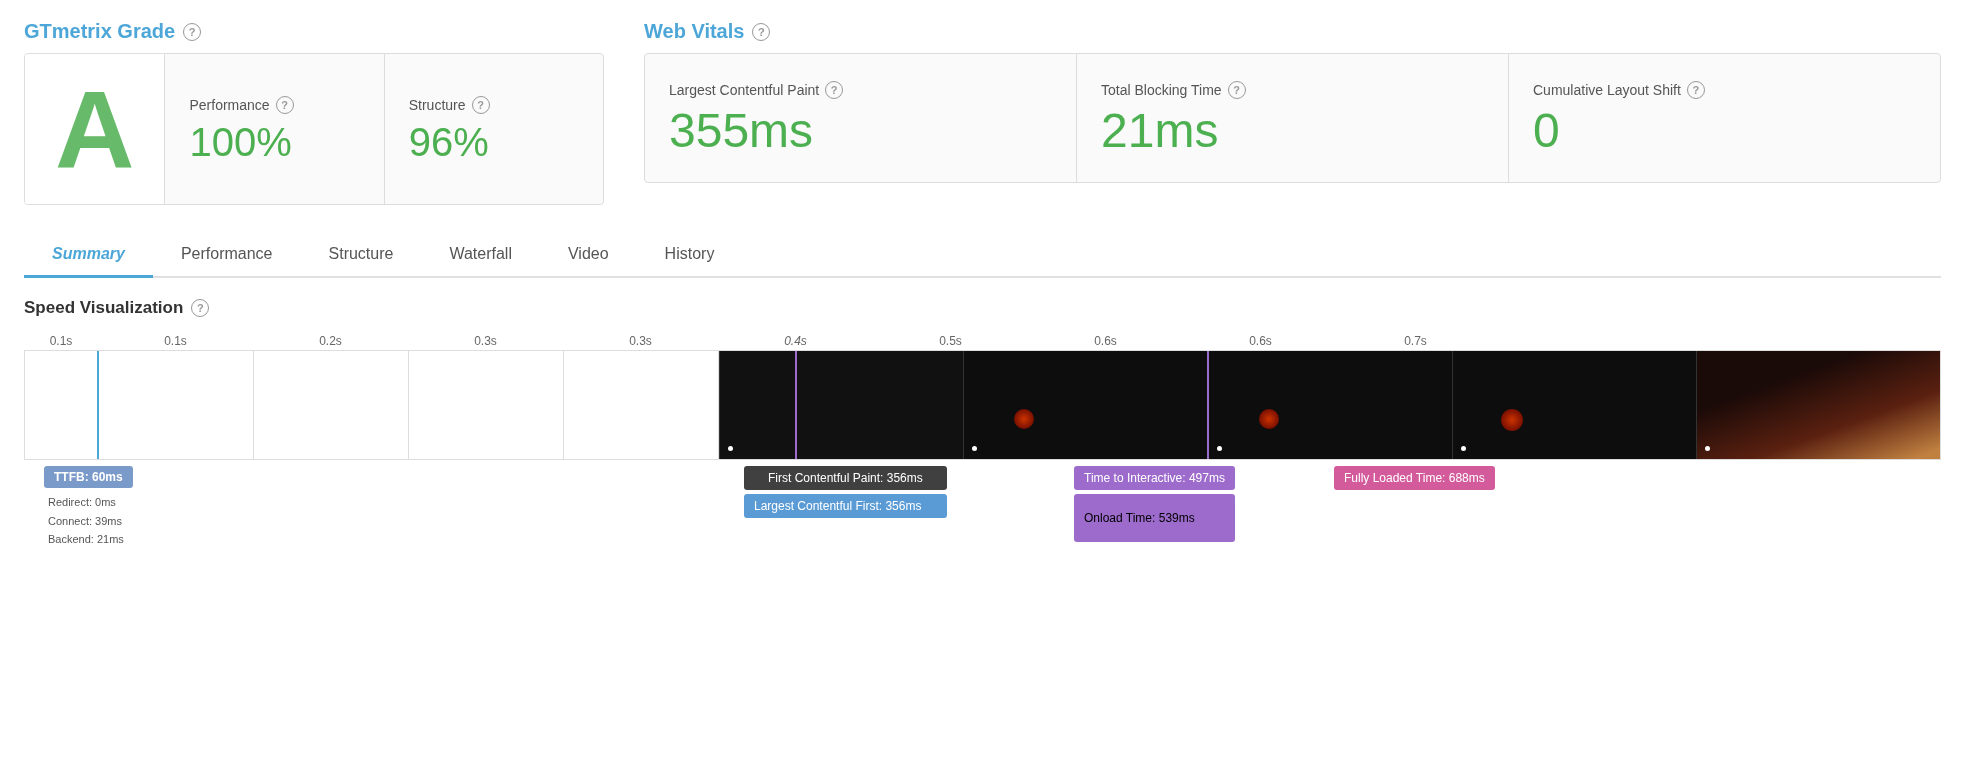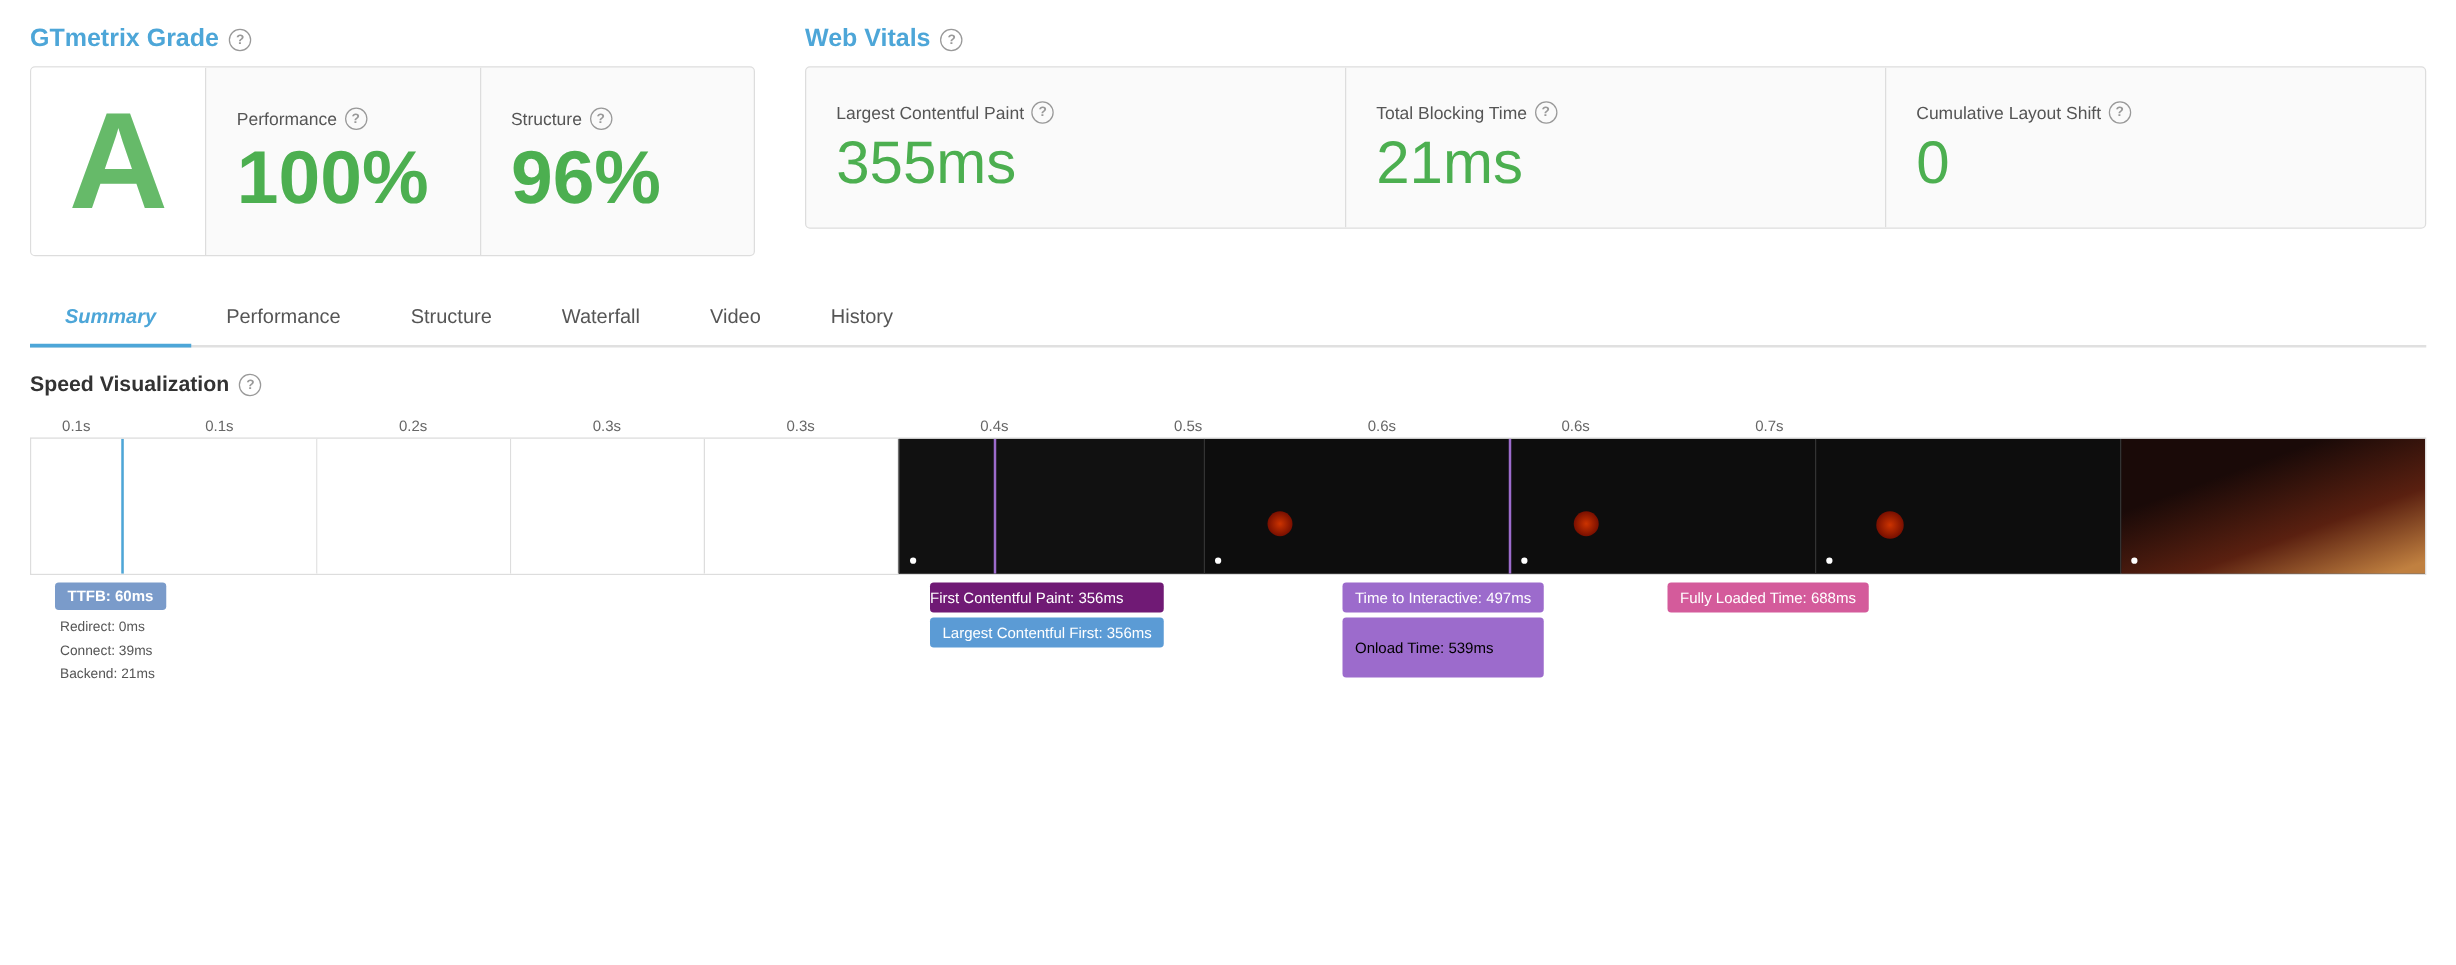--- a/index.html
+++ b/index.html
@@ -89,22 +89,22 @@
     }
     .metric-label {
       font-size: 14px;
       color: #555;
       margin-bottom: 8px;
       display: flex;
       align-items: center;
       gap: 6px;
     }
     .metric-value-large {
-      font-size: 60px;
-      font-weight: bold;
+      font-size: 40px;
+      font-weight: normal;
       color: #4caf50;
       line-height: 1;
     }
 
     
     .web-vitals-section {
       flex: 1;
     }
     .vitals-card {
       display: flex;
@@ -262,21 +262,21 @@
       <span>Speed Visualization</span>
       <span class="help-icon">?</span>
     </div>
 
     <div style="display:flex; margin-left:0; margin-bottom:2px;">
       <div style="width:74px; text-align:center; font-size:12px; color:#666;">0.1s</div>
       <div style="width:155px; text-align:center; font-size:12px; color:#666;">0.1s</div>
       <div style="width:155px; text-align:center; font-size:12px; color:#666;">0.2s</div>
       <div style="width:155px; text-align:center; font-size:12px; color:#666;">0.3s</div>
       <div style="width:155px; text-align:center; font-size:12px; color:#666;">0.3s</div>
-      <div style="width:155px; text-align:center; font-size:12px; color:#666;">0.4s</div>
+      <div style="width:155px; text-align:center; font-size:12px; color:#666;font-style:italic;">0.4s</div>
       <div style="width:155px; text-align:center; font-size:12px; color:#666;">0.5s</div>
       <div style="width:155px; text-align:center; font-size:12px; color:#666;">0.6s</div>
       <div style="width:155px; text-align:center; font-size:12px; color:#666;">0.6s</div>
       <div style="width:155px; text-align:center; font-size:12px; color:#666;">0.7s</div>
     </div>
 
     <div style="position:relative; height:110px; background:#f8f8f8; border:1px solid #ddd; display:flex; overflow:hidden;">
 
       <div style="display:flex; flex:0 0 74px; background:#fff; border-right:1px solid #ddd;"></div>
       <div style="display:flex; flex:0 0 155px; background:#fff; border-right:1px solid #ddd;"></div>
@@ -320,21 +320,21 @@
       <div style="position:absolute; left:20px; top:0; display:flex; flex-direction:column;">
         <div style="background:#7a9bca; color:#fff; padding:4px 10px; font-size:12px; border-radius:3px; margin-bottom:5px;font-weight:bold;">TTFB: 60ms</div>
         <div style="font-size:11px; color:#555; line-height:1.7; padding-left:4px;">
           <div>Redirect: 0ms</div>
           <div>Connect: 39ms</div>
           <div>Backend: 21ms</div>
         </div>
       </div>
 
       <div style="position:absolute; left:720px; top:0; display:flex; flex-direction:column; gap:4px;">
-        <div style="background:#701a75; color:#fff; padding:5px 0; font-size:12px; border-radius:3px; white-space:nowrap;">First Contentful Paint: 356ms</div>
+        <div style="background:#404040; color:#fff; padding:5px 24px; font-size:12px; border-radius:3px; white-space:nowrap;">First Contentful Paint: 356ms</div>
         <div style="background:#5b9bd5; color:#fff; padding:5px 10px; font-size:12px; border-radius:3px; white-space:nowrap;">Largest Contentful First: 356ms</div>
       </div>
 
       <div style="position:absolute; left:1050px; top:0; display:flex; flex-direction:column; gap:4px;">
         <div style="background:#9c6bcc; color:#fff; padding:5px 10px; font-size:12px; border-radius:3px; white-space:nowrap;">Time to Interactive: 497ms</div>
         <div style="background:#9c6bcc; color:#000000; padding:17px 10px; font-size:12px; border-radius:3px; white-space:nowrap;">Onload Time: 539ms</div>
       </div>
 
       <div style="position:absolute; left:1310px; top:0;">
         <div style="background:#d45b9b; color:#fff; padding:5px 10px; font-size:12px; border-radius:3px; white-space:nowrap;">Fully Loaded Time: 688ms</div>

